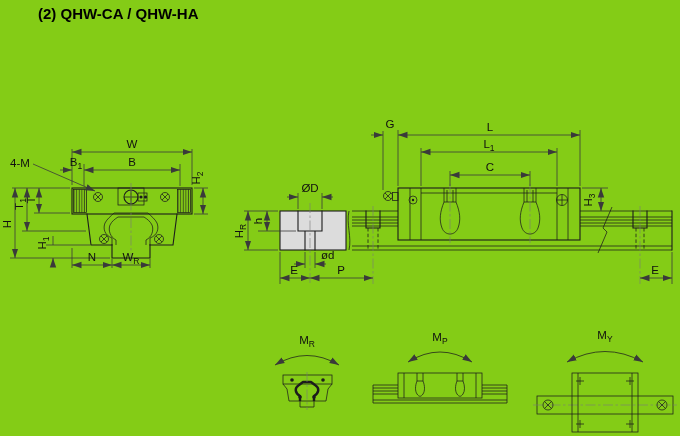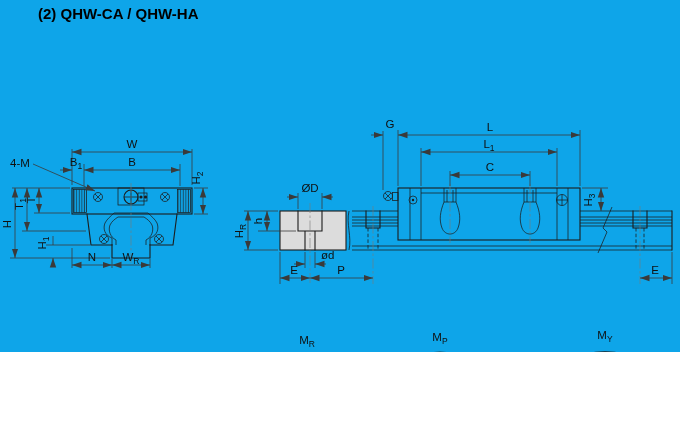--- a/index.html
+++ b/index.html
@@ -1,16 +1,16 @@
 <!DOCTYPE html>
 <html><head>
 <meta charset="utf-8">
 <style>
   html,body { margin:0; padding:0; background:#ffffff; }
-  #page { position:relative; width:680px; height:352px; background:#0ea5e9; overflow:hidden; }
+  #page { position:relative; width:680px; height:436px; background:#84cc16; overflow:hidden; }
   svg { display:block; }
   .ln  { stroke:#1c1c1c; stroke-width:1.1; fill:none; stroke-linecap:square; }
   .thn { stroke:#1c1c1c; stroke-width:0.75; fill:none; }
   .dim { stroke:#3a3a3a; stroke-width:0.8; fill:none; }
   .cl  { stroke:#787878; stroke-width:0.6; fill:none; stroke-dasharray:10 2.5 2.5 2.5; }
   .hid { stroke:#1c1c1c; stroke-width:0.8; fill:none; stroke-dasharray:3.5 2.2; }
   .thk { stroke:#1c1c1c; stroke-width:2.4; fill:none; stroke-linejoin:round; }
   .gray{ fill:#dcdcdc; stroke:#1c1c1c; stroke-width:1.1; }
   .fil { fill:#1c1c1c; stroke:none; }
   .lbl { font:11.5px "Liberation Sans", sans-serif; fill:#101010; }

